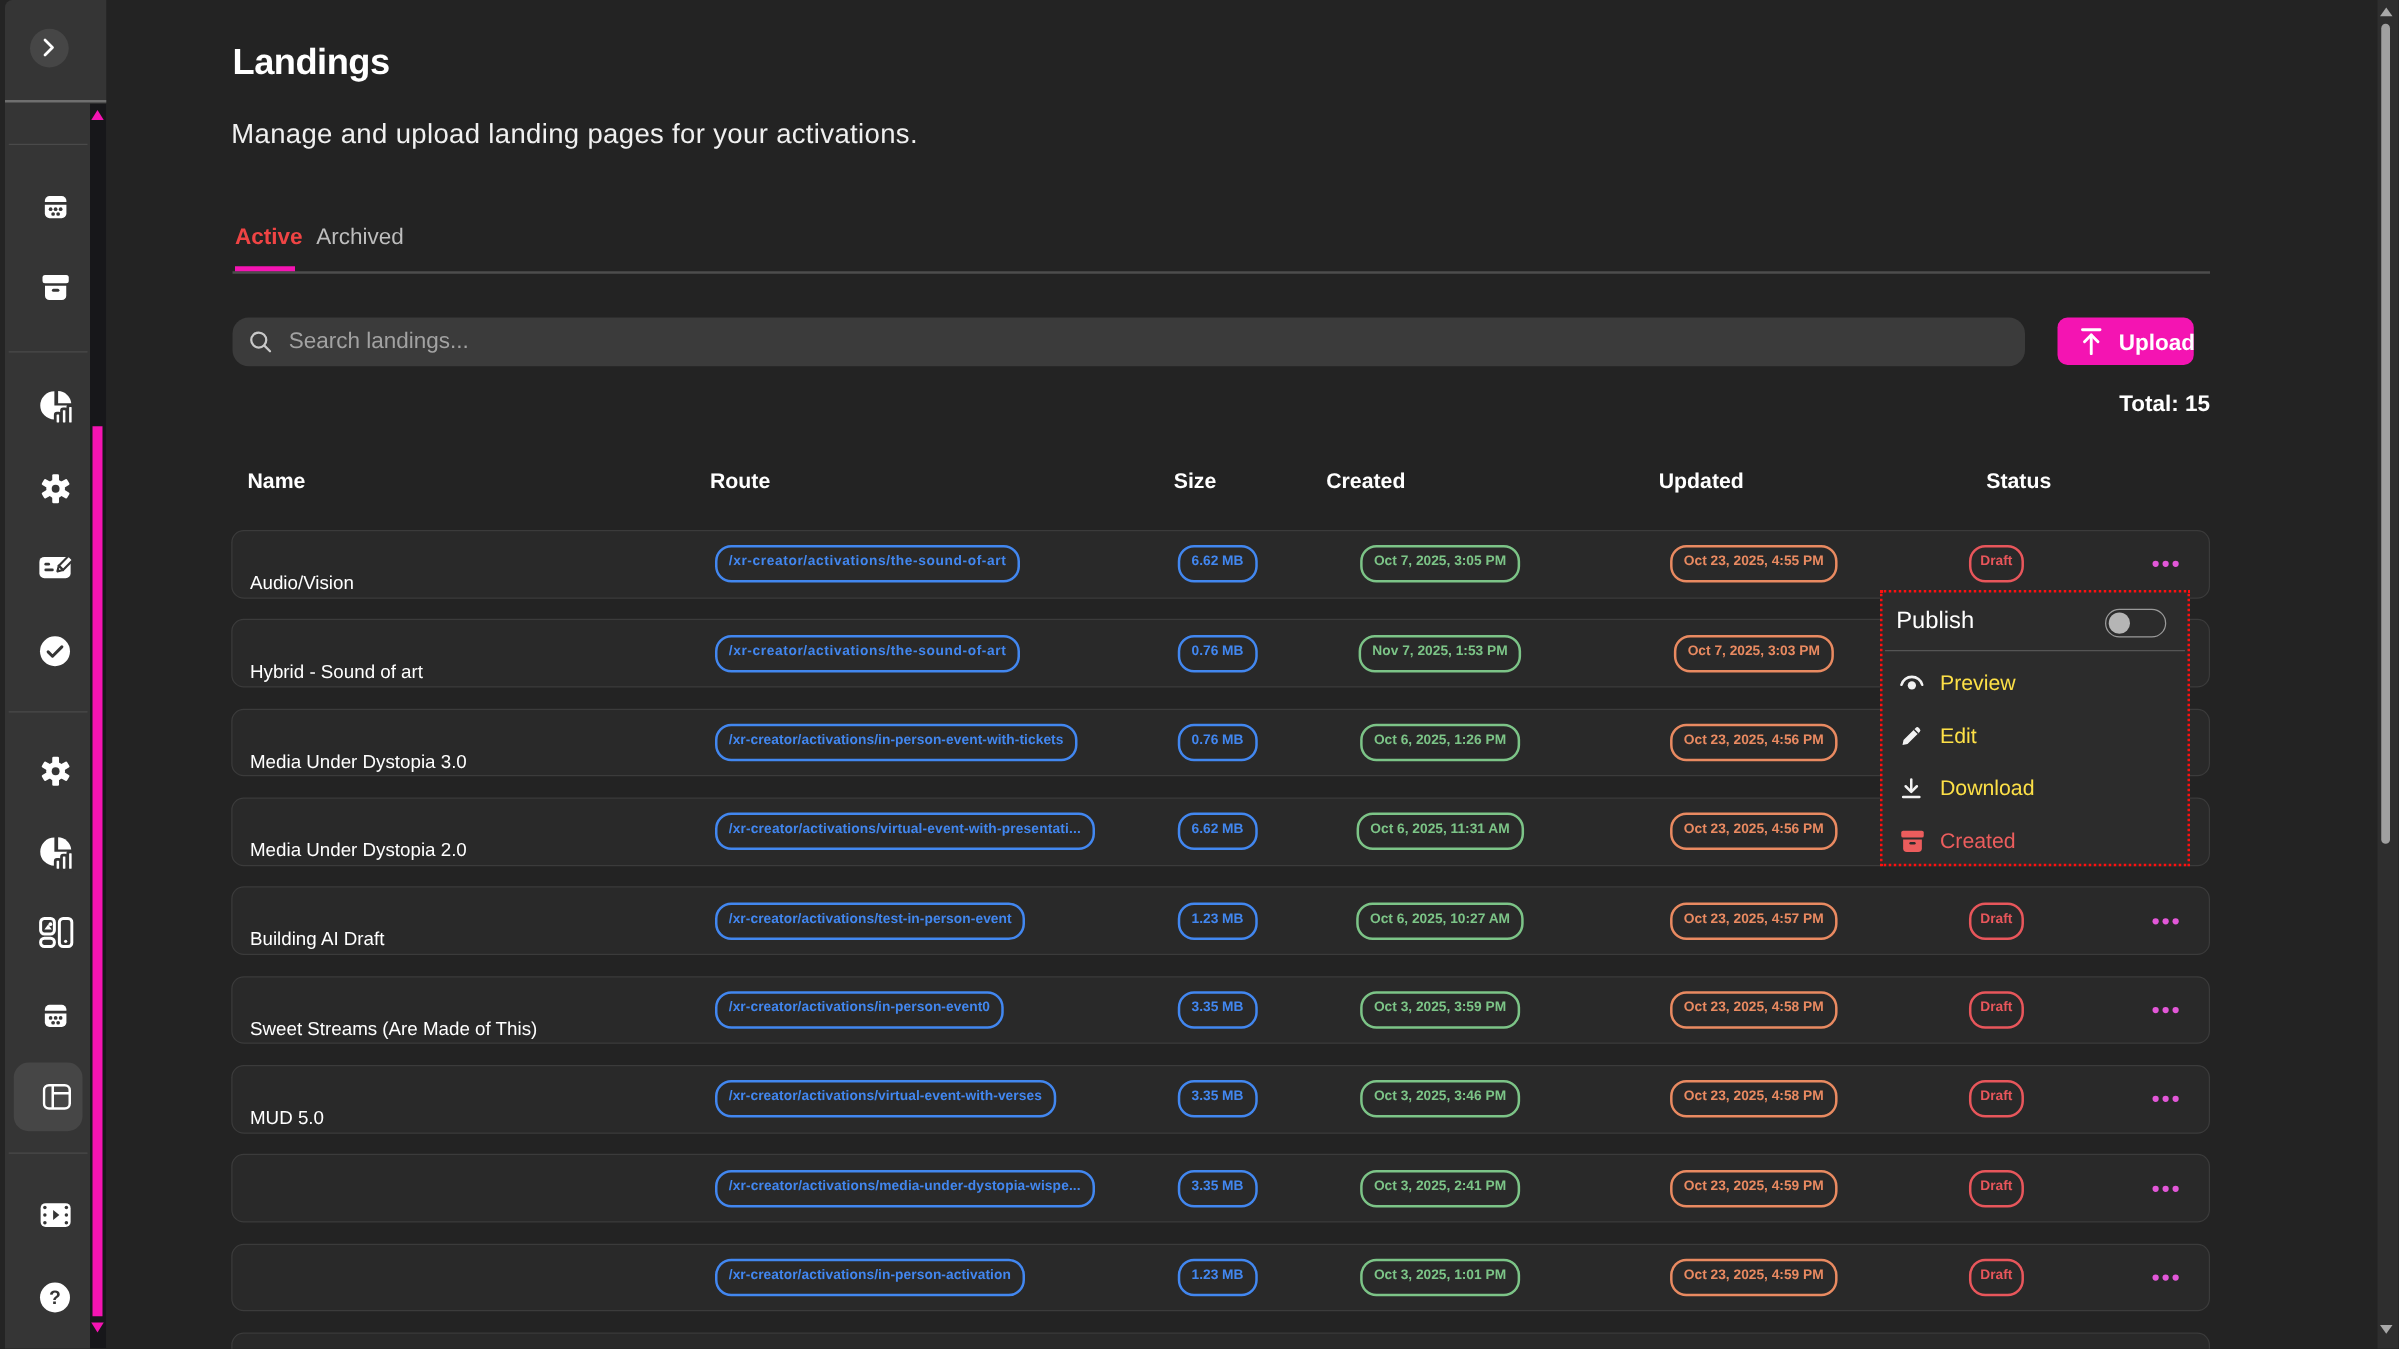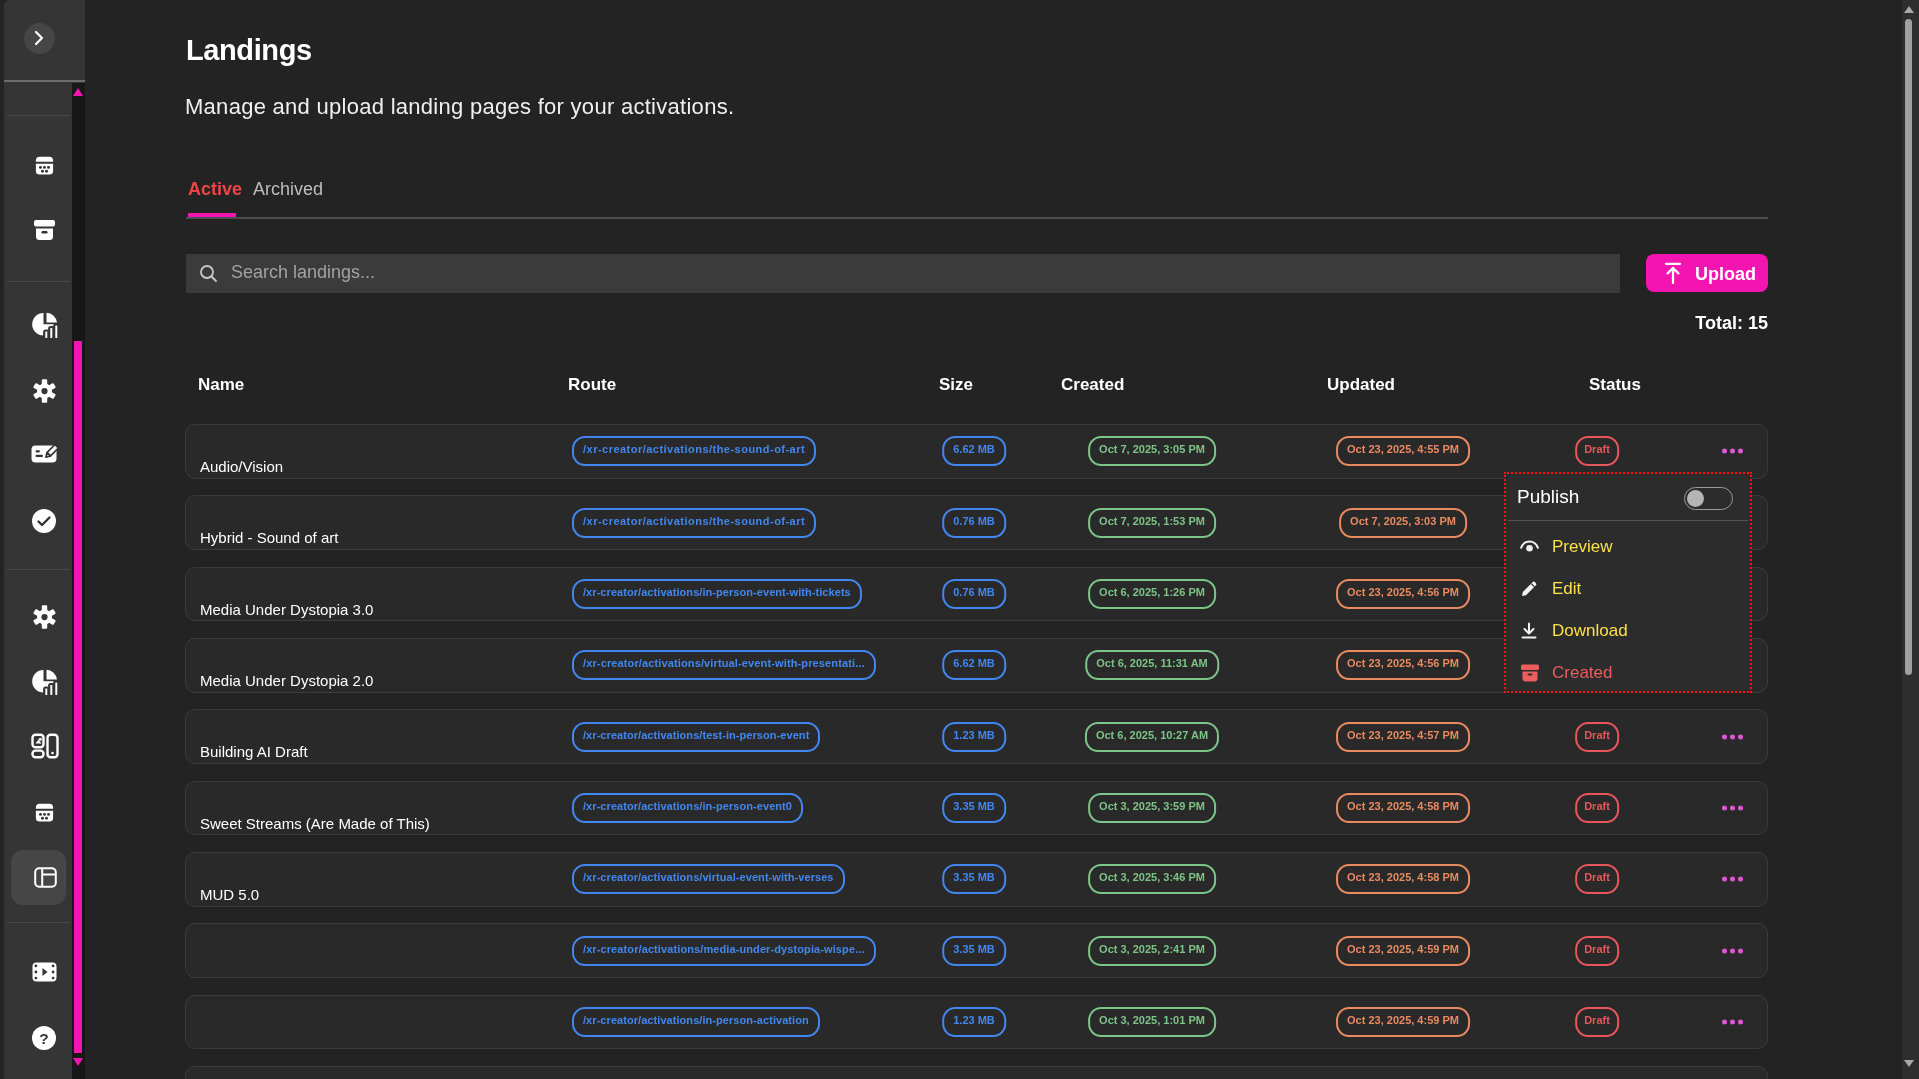--- a/index.html
+++ b/index.html
@@ -30,23 +30,23 @@
 
   
   #title { position:absolute; left:186px; top:34px; font-size:29px; font-weight:700; color:#fff; letter-spacing:-0.4px; }
   #subtitle { position:absolute; left:185px; top:94px; font-size:22px; font-weight:400; color:#f0f0f0; letter-spacing:0.28px; }
   #tab-active { position:absolute; left:188px; top:179px; font-size:18px; font-weight:700; color:#ef4444; }
   #tab-archived { position:absolute; left:253px; top:179px; font-size:18px; font-weight:400; color:#bdbdbd; }
   #tab-underline { position:absolute; left:188px; top:213px; width:48px; height:4px; background:#f414b2; }
   #tab-line { position:absolute; left:186px; top:217px; width:1582px; height:2px; background:#4d4d4d; }
 
   #search { position:absolute; left:186px; top:254px; width:1434px; height:39px;
-    background:#3b3b3b; border-radius:0; }
+    background:#3b3b3b; border-radius:13px; }
   #search-ph { position:absolute; left:45px; top:0; line-height:37px; font-size:18px; color:#a2a2a2; }
-  #upload { position:absolute; left:1646px; top:254px; width:122px; height:38px;
+  #upload { position:absolute; left:1646px; top:254px; width:109px; height:38px;
     background:#f414b2; border-radius:8px; color:#fff; }
   #upload-txt { position:absolute; left:49px; top:1px; line-height:38px; font-size:18px; font-weight:700; }
   #total { position:absolute; left:1468px; top:313px; width:300px; text-align:right;
     font-size:18px; font-weight:700; color:#fff; }
 
   
   .hdr { position:absolute; top:375px; font-size:17px; font-weight:700; color:#fff; }
   .row { position:absolute; left:185px; width:1583px; height:54.5px;
     background:#292929; border:1px solid #3b3b3b; border-radius:10px; }
   .name { position:absolute; left:14px; top:16px; height:52.5px; line-height:52.5px;
@@ -277,21 +277,21 @@
     <div class="dots">
         <i></i>
         <i></i>
         <i></i>
       </div>
   </div>
   <div class="row" style="top:495.4px;">
     <div class="name">Hybrid - Sound of art</div>
     <div class="pill p-route" style="letter-spacing:0.48px;">/xr-creator/activations/the-sound-of-art</div>
     <div class="pill p-size">0.76 MB</div>
-    <div class="pill p-created">Oct 7, 2025, 1:53 PM</div>
+    <div class="pill p-created">Nov 7, 2025, 1:53 PM</div>
     <div class="pill p-updated">Oct 7, 2025, 3:03 PM</div>
   </div>
   <div class="row" style="top:566.7px;">
     <div class="name">Media Under Dystopia 3.0</div>
     <div class="pill p-route">/xr-creator/activations/in-person-event-with-tickets</div>
     <div class="pill p-size">0.76 MB</div>
     <div class="pill p-created">Oct 6, 2025, 1:26 PM</div>
     <div class="pill p-updated">Oct 23, 2025, 4:56 PM</div>
   </div>
   <div class="row" style="top:638px;">

